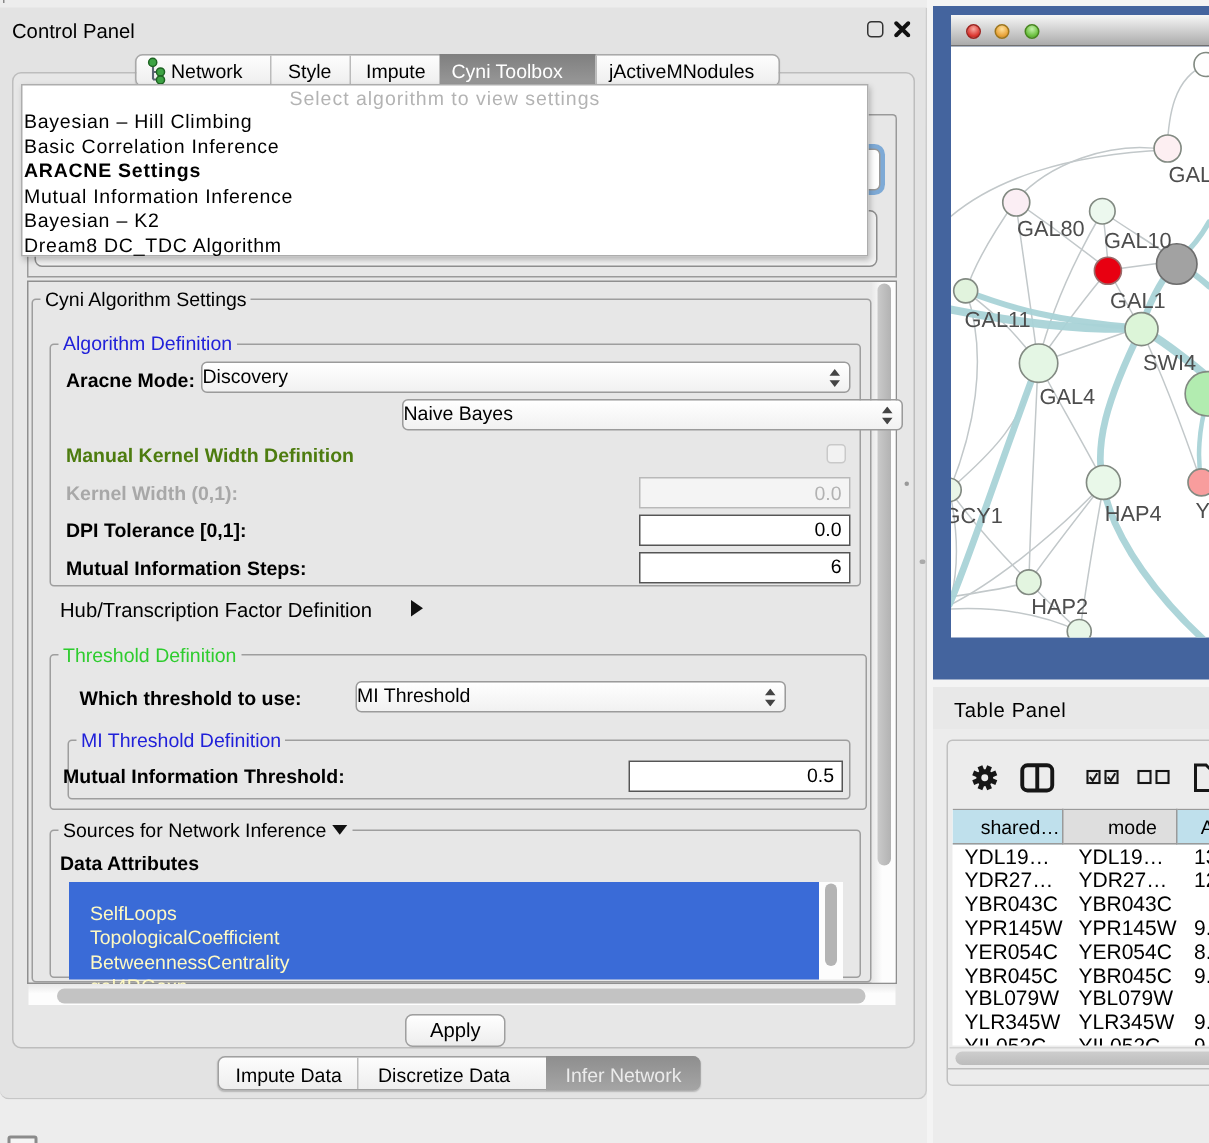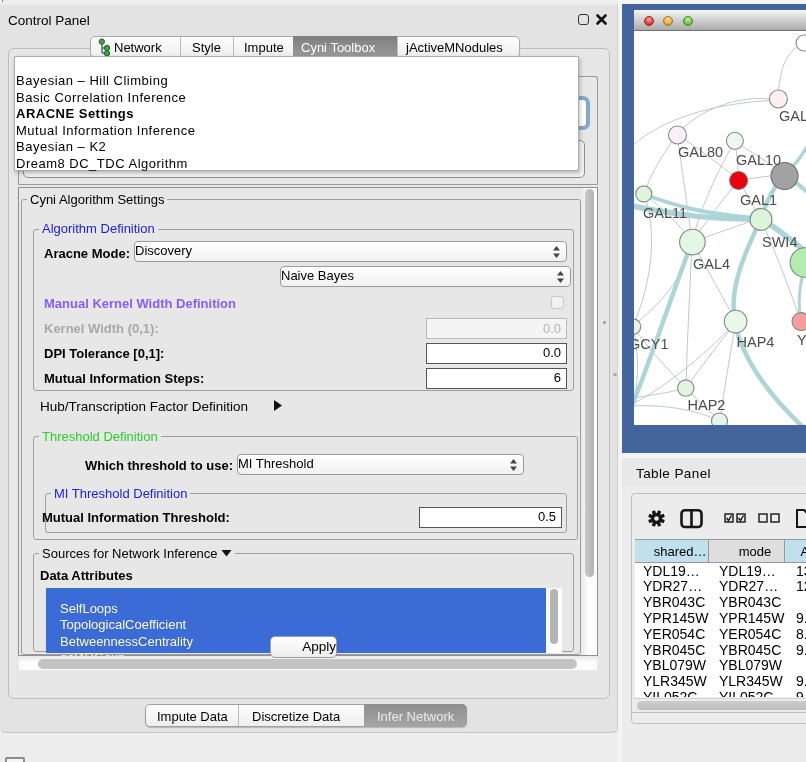--- a/index.html
+++ b/index.html
@@ -71,46 +71,46 @@
 
 <div class="gbox" style="left:33px;top:229px;width:541px;height:162px"></div>
 <div class="gtitle" style="left:39px;top:221px;color:#2121d9">Algorithm Definition</div>
 
 <div class="blab" style="left:44px;top:246px">Aracne Mode:</div>
 <div class="combo" style="left:134px;top:241px;width:433px;height:21px">Discovery
 <svg class="arr" viewBox="0 0 9 12">
         <path d="M4.5 0 L8 4.5 L1 4.5 Z M4.5 12 L8 7.5 L1 7.5 Z" fill="#444"></path>
       </svg></div>
 
-<div class="combo" style="left:280px;top:266px;width:291px;height:21px">Naive Bayes
+<div class="combo" style="left:268px;top:266px;width:334px;height:21px">Naive Bayes
 <svg class="arr" viewBox="0 0 9 12">
         <path d="M4.5 0 L8 4.5 L1 4.5 Z M4.5 12 L8 7.5 L1 7.5 Z" fill="#444"></path>
       </svg></div>
 
-<div class="blab" style="left:44px;top:296px;color:#8b5cf6">Manual Kernel Width Definition</div>
+<div class="blab" style="left:44px;top:296px;color:#4d7c0f">Manual Kernel Width Definition</div>
 <div class="ab" style="left:551px;top:296px;width:13px;height:13px;background:#f2f2f2;border:1px solid #c9c9c9;border-radius:3px"></div>
 
 <div class="blab" style="left:44px;top:321px;color:#a8a8a8">Kernel Width (0,1):</div>
 <div class="fldd" style="left:426px;top:318px;width:141px;height:21px">0.0</div>
 
 <div class="blab" style="left:44px;top:346px">DPI Tolerance [0,1]:</div>
 <div class="fld" style="left:426px;top:343px;width:141px;height:21px">0.0</div>
 
 <div class="blab" style="left:44px;top:371px">Mutual Information Steps:</div>
 <div class="fld" style="left:426px;top:368px;width:141px;height:21px">6</div>
 
 <div class="plab" style="left:40px;top:399px;font-size:13.5px">Hub/Transcription Factor Definition</div>
 <svg class="ab" style="left:273px;top:399px" width="10" height="13" viewBox="0 0 10 13">
       <path d="M1 1 L9 6.5 L1 12 Z" fill="#111"></path>
     </svg>
 
 <div class="gbox" style="left:33px;top:436px;width:545px;height:104px"></div>
 <div class="gtitle" style="left:39px;top:429px;color:#2ecc2e">Threshold Definition</div>
 
-<div class="blab" style="left:53px;top:458px;width:180px;text-align:right">Which threshold to use:</div>
+<div class="blab" style="left:53px;top:458px;width:180px;text-align:left">Which threshold to use:</div>
 <div class="combo" style="left:237px;top:454px;width:287px;height:21px">MI Threshold
 <svg class="arr" viewBox="0 0 9 12">
         <path d="M4.5 0 L8 4.5 L1 4.5 Z M4.5 12 L8 7.5 L1 7.5 Z" fill="#444"></path>
       </svg></div>
 
 <div class="gbox" style="left:45px;top:493px;width:522px;height:40px"></div>
 <div class="gtitle" style="left:51px;top:486px;color:#2121d9">MI Threshold Definition</div>
 <div class="blab" style="left:42px;top:510px">Mutual Information Threshold:</div>
 <div class="fld" style="left:419px;top:507px;width:143px;height:21px">0.5</div>
 
@@ -121,38 +121,39 @@
       </svg></div>
 <div class="blab" style="left:40px;top:568px">Data Attributes</div>
 <div class="ab" style="left:46px;top:588px;width:500px;height:65px;background:#3a6bd7;color:#fef9c3;
 line-height:16.4px;padding:13px 0 0 14px">SelfLoops<br>TopologicalCoefficient<br>BetweennessCentrality<br>gal4RGexp</div>
 <div class="ab" style="left:546px;top:588px;width:16px;height:65px;background:#fdfdfd"></div>
 <div class="ab" style="left:549.5px;top:589px;width:8.5px;height:55px;background:#b4b4b4;border-radius:5px"></div>
 
 <div class="ab" style="left:19px;top:656px;width:578px;height:14px;background:linear-gradient(#e8e8e8,#fdfdfd 45%,#fdfdfd)"></div>
 <div class="ab" style="left:38px;top:658.5px;width:539px;height:10px;background:#c3c3c3;border-radius:5px"></div>
 
-<div class="ab" style="left:270px;top:636px;width:67px;height:22px;background:linear-gradient(#fff,#ededed);
-border:1px solid #9f9f9f;border-radius:5px;text-align:right;line-height:20px;font-size:13.5px">Apply</div>
+<div class="ab" style="left:270px;top:676px;width:67px;height:22px;background:linear-gradient(#fff,#ededed);
+border:1px solid #9f9f9f;border-radius:5px;text-align:center;line-height:20px;font-size:13.5px">Apply</div>
 
 <div class="ab" style="left:145px;top:704px;width:322px;height:23px;background:linear-gradient(#fdfdfd,#eee);
 border:1px solid #a0a0a0;border-radius:5px;box-shadow:0 1px 1px rgba(0,0,0,.2)"></div>
 <div class="ab" style="left:238px;top:705px;width:1px;height:21px;background:#bbb"></div>
 <div class="ab" style="left:364px;top:704px;width:103px;height:23px;background:linear-gradient(#8e8e8e,#a5a5a5);border-radius:0 5px 5px 0"></div>
 <div class="plab" style="left:157px;top:709px">Impute Data</div>
 <div class="plab" style="left:252px;top:709px">Discretize Data</div>
 <div class="plab" style="left:377px;top:709px;color:#ebebeb">Infer Network</div>
 
 <div class="ab" style="left:5px;top:757px;width:20px;height:10px;background:#f5f5f5;border:2px solid #8b8b8b;border-radius:2px"></div>
 
 <div class="ab" style="left:603px;top:321px;width:3px;height:3px;background:#999;border-radius:2px"></div>
 <div class="ab" style="left:613px;top:373px;width:4px;height:3px;background:#aaa;border-radius:2px"></div>
 
 <div class="ab" style="left:13.5px;top:56px;width:565px;height:115px;background:#fff;
 border:1px solid #adadad;box-shadow:1px 2px 4px rgba(0,0,0,.25)"></div>
+<div class="plab" style="left:193px;top:58px;color:#b3b3b3;letter-spacing:.65px">Select algorithm to view settings</div>
 <div class="ab" style="left:16px;top:73px;line-height:16.6px;white-space:nowrap;letter-spacing:.5px;font-size:13px">
 Bayesian – Hill Climbing<br>
 Basic Correlation Inference<br>
 <b>ARACNE Settings</b><br>
 Mutual Information Inference<br>
 Bayesian – K2<br>
 Dream8 DC_TDC Algorithm</div>
 
 <div class="ab" style="left:618px;top:0;width:188px;height:762px;background:#f4f4f4"></div>
 

